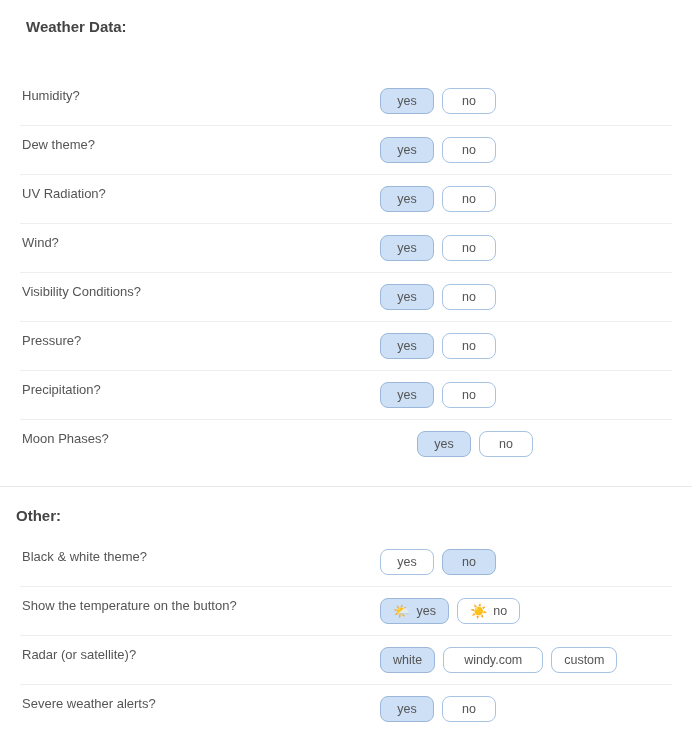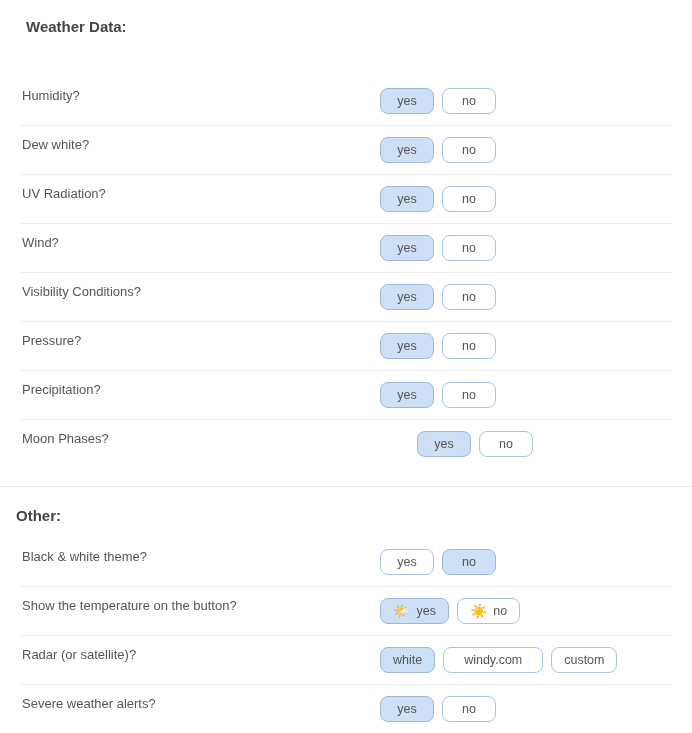--- a/index.html
+++ b/index.html
@@ -76,21 +76,21 @@
 
 <div class="row">
   <div class="row-label">Humidity?</div>
   <div class="row-controls">
     <button class="btn selected">yes</button>
     <button class="btn">no</button>
   </div>
 </div>
 
 <div class="row">
-  <div class="row-label">Dew white?</div>
+  <div class="row-label">Dew theme?</div>
   <div class="row-controls">
     <button class="btn selected">yes</button>
     <button class="btn">no</button>
   </div>
 </div>
 
 <div class="row">
   <div class="row-label">UV Radiation?</div>
   <div class="row-controls">
     <button class="btn selected">yes</button>

